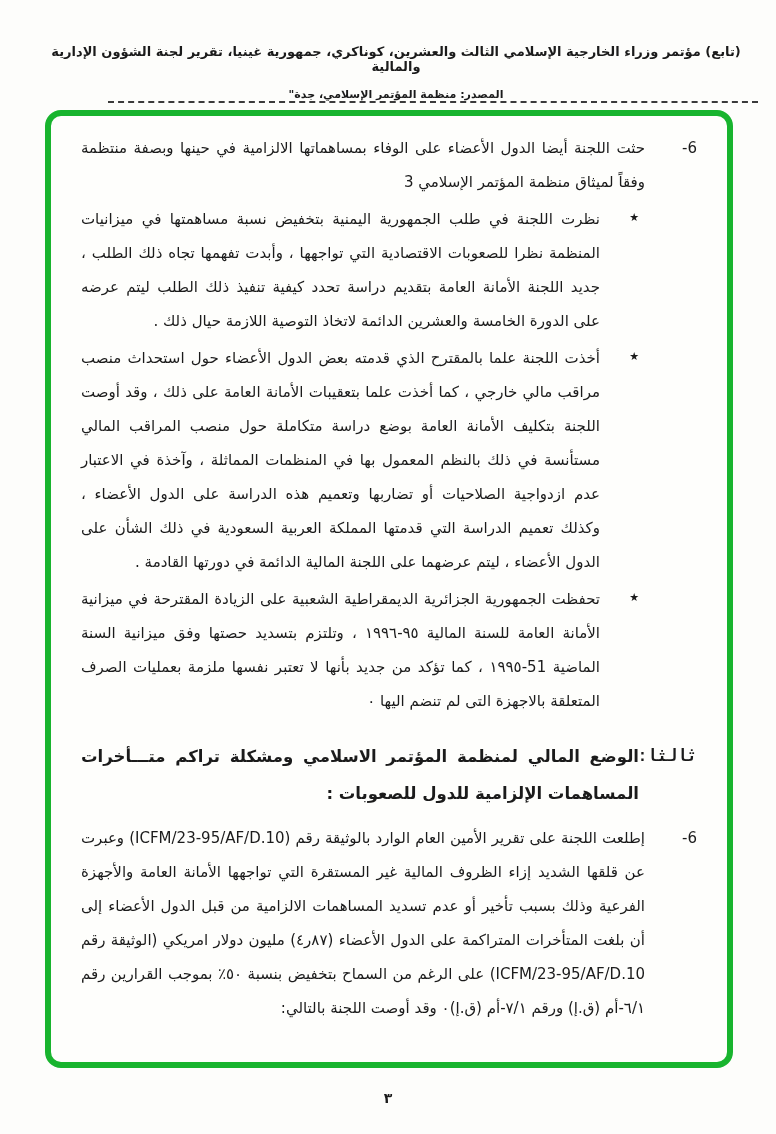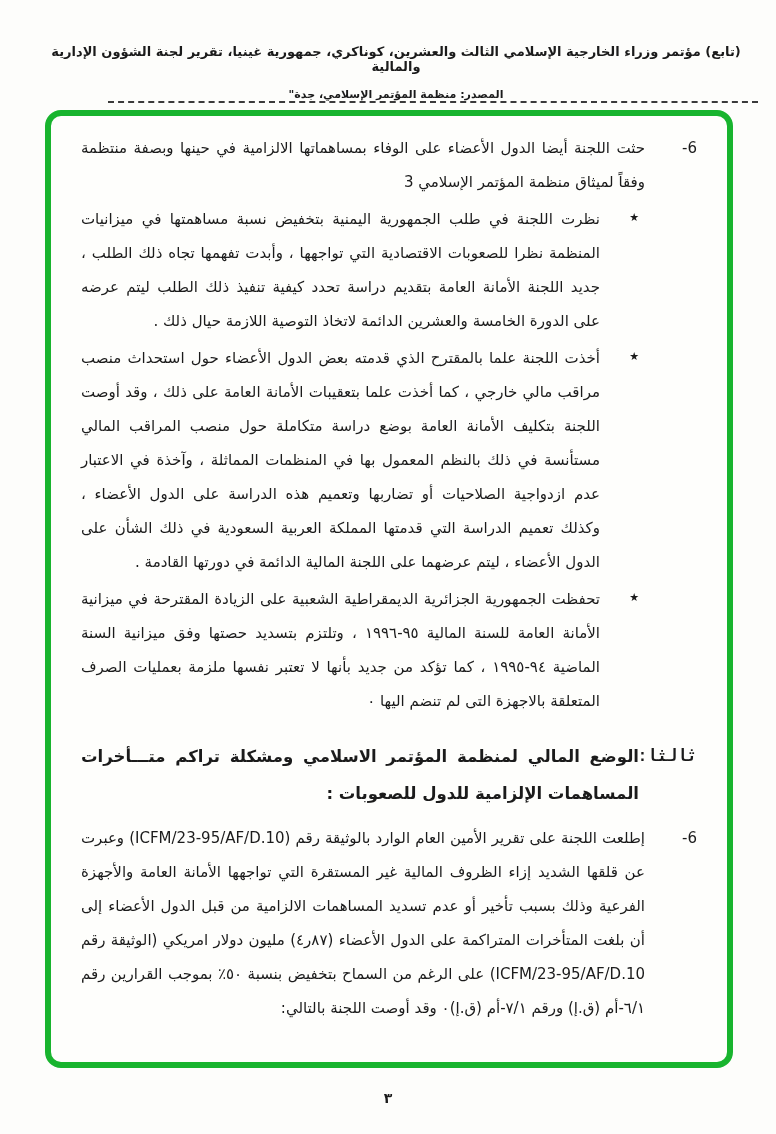--- a/index.html
+++ b/index.html
@@ -95,21 +95,21 @@
       <div class="bullet-body">نظرت اللجنة في طلب الجمهورية اليمنية بتخفيض نسبة مساهمتها في ميزانيات المنظمة نظرا للصعوبات الاقتصادية التي تواجهها ، وأبدت تفهمها تجاه ذلك الطلب ، جديد اللجنة الأمانة العامة بتقديم دراسة تحدد كيفية تنفيذ ذلك الطلب ليتم عرضه على الدورة الخامسة والعشرين الدائمة لاتخاذ التوصية اللازمة حيال ذلك .</div>
     </div>
 
     <div class="para">
       <span class="bullet-marker">★</span>
       <div class="bullet-body">أخذت اللجنة علما بالمقترح الذي قدمته بعض الدول الأعضاء حول استحداث منصب مراقب مالي خارجي ، كما أخذت علما بتعقيبات الأمانة العامة على ذلك ، وقد أوصت اللجنة بتكليف الأمانة العامة بوضع دراسة متكاملة حول منصب المراقب المالي مستأنسة في ذلك بالنظم المعمول بها في المنظمات المماثلة ، وآخذة في الاعتبار عدم ازدواجية الصلاحيات أو تضاربها وتعميم هذه الدراسة على الدول الأعضاء ، وكذلك تعميم الدراسة التي قدمتها المملكة العربية السعودية في ذلك الشأن على الدول الأعضاء ، ليتم عرضهما على اللجنة المالية الدائمة في دورتها القادمة .</div>
     </div>
 
     <div class="para">
       <span class="bullet-marker">★</span>
-      <div class="bullet-body">تحفظت الجمهورية الجزائرية الديمقراطية الشعبية على الزيادة المقترحة في ميزانية الأمانة العامة للسنة المالية ٩٥-١٩٩٦ ، وتلتزم بتسديد حصتها وفق ميزانية السنة الماضية ٩٤-١٩٩٥ ، كما تؤكد من جديد بأنها لا تعتبر نفسها ملزمة بعمليات الصرف المتعلقة بالاجهزة التى لم تنضم اليها ٠</div>
+      <div class="bullet-body">تحفظت الجمهورية الجزائرية الديمقراطية الشعبية على الزيادة المقترحة في ميزانية الأمانة العامة للسنة المالية ٩٥-١٩٩٦ ، وتلتزم بتسديد حصتها وفق ميزانية السنة الماضية 51-١٩٩٥ ، كما تؤكد من جديد بأنها لا تعتبر نفسها ملزمة بعمليات الصرف المتعلقة بالاجهزة التى لم تنضم اليها ٠</div>
     </div>
 
     <div class="section-heading">
       <span class="heading-marker">ثالثا:</span>
       <div class="heading-body">الوضع المالي لمنظمة المؤتمر الاسلامي ومشكلة تراكم متـــأخرات المساهمات الإلزامية للدول للصعوبات :</div>
     </div>
 
     <div class="para">
       <span class="para-marker">6-</span>
       <div class="item-body">إطلعت اللجنة على تقرير الأمين العام الوارد بالوثيقة رقم (ICFM/23-95/AF/D.10) وعبرت عن قلقها الشديد إزاء الظروف المالية غير المستقرة التي تواجهها الأمانة العامة والأجهزة الفرعية وذلك بسبب تأخير أو عدم تسديد المساهمات الالزامية من قبل الدول الأعضاء إلى أن بلغت المتأخرات المتراكمة على الدول الأعضاء (٨٧ر٤) مليون دولار امريكي (الوثيقة رقم ICFM/23-95/AF/D.10) على الرغم من السماح بتخفيض بنسبة ٥٠٪ بموجب القرارين رقم ٦/١-أم (ق.إ) ورقم ٧/١-أم (ق.إ)٠  وقد أوصت اللجنة بالتالي:</div>

